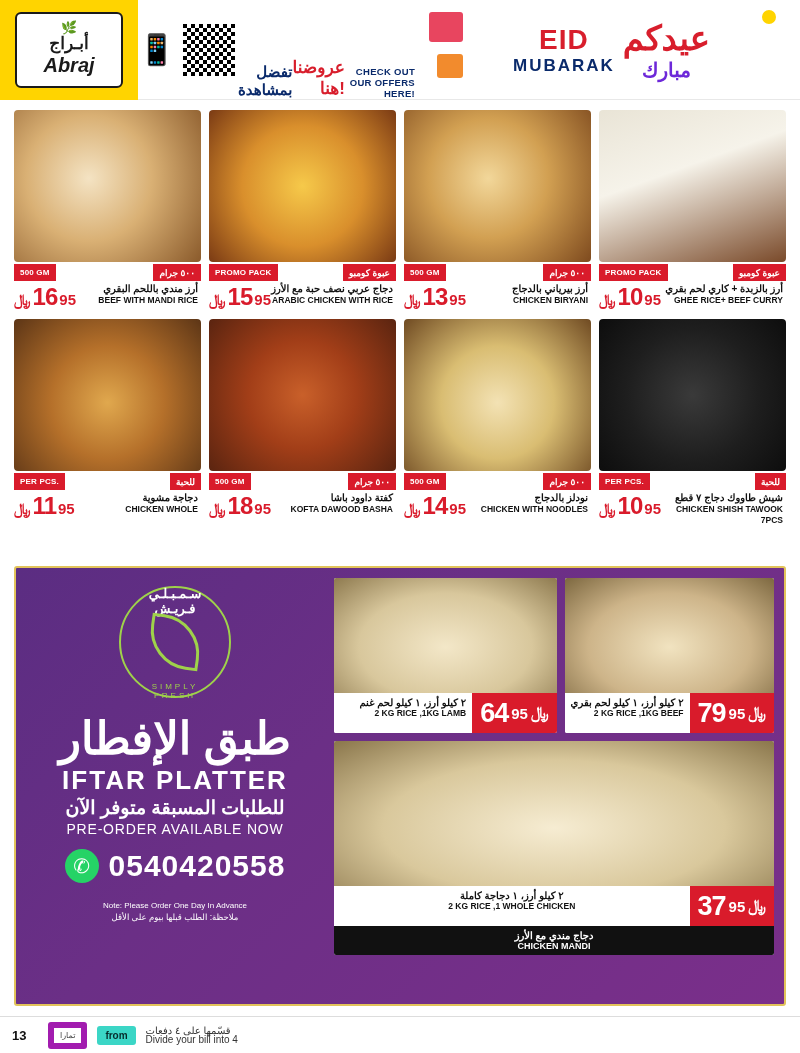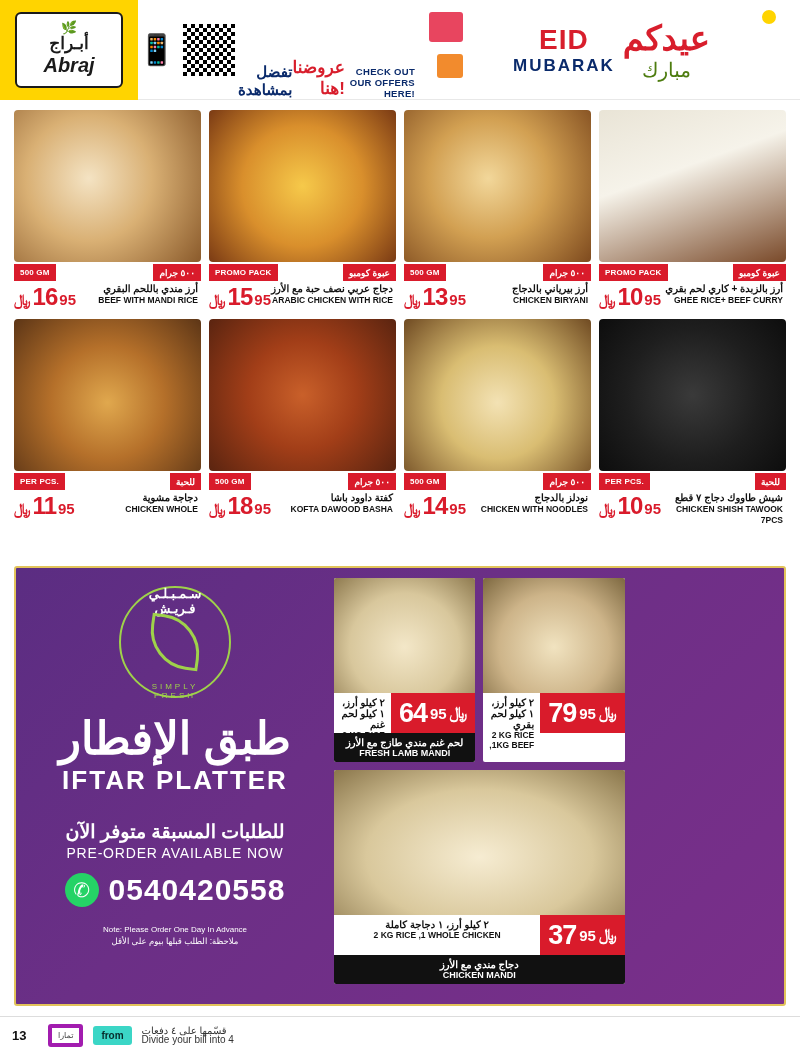--- a/index.html
+++ b/index.html
@@ -50,21 +50,21 @@
   .promo-ar1 { font-size: 15px; color:#0a2a6b; font-weight: bold; }
   .promo-ar2 { font-size: 17px; color:#d81e2c; font-weight: bold; }
   .promo-en { font-size: 9.5px; color:#0a2a6b; font-weight: bold; letter-spacing: .3px; margin-top:3px;}
 
   .eid-area {
     flex: 1; position: relative; display:flex; align-items:center; justify-content:center;
     background: #fff;
     overflow:hidden;
   }
   .eid-ar { font-size: 34px; color:#d81e2c; font-weight: bold; }
-  .eid-sub { font-size: 20px; color:#4d7c0f; font-weight:normal; }
+  .eid-sub { font-size: 20px; color:#6d28d9; font-weight:bold; }
   .eid-en-big { font-size: 28px; color:#d81e2c; font-weight: bold; letter-spacing:1px;}
   .eid-en-sm { font-size: 17px; color:#0a2a6b; font-weight: bold; letter-spacing:2px;}
   .gift { position:absolute; border-radius:3px; }
 
   
   .grid {
     position: absolute; left: 14px; top: 110px; width: 772px;
     display: grid; grid-template-columns: repeat(4, 1fr); gap: 8px 8px;
   }
   .card { position: relative; width: 100%; }
@@ -107,29 +107,29 @@
   }
   .sf-leaf {
     width: 52px; height: 52px;
     border: 3px solid #9fd24a; border-radius: 0 40px 0 40px;
     transform: rotate(8deg);
   }
   .sf-ar { font-size: 13px; color:#fff; font-weight:bold; position:absolute; top:-2px; left:50%; transform:translateX(-50%); }
   .sf-en { font-size: 8px; color:#9fd24a; letter-spacing:3px; position:absolute; bottom:-4px; left:50%; transform:translateX(-50%); }
   .plat-ar { font-size: 45px; font-weight:bold; margin-top:6px; }
   .plat-en { font-size: 26px; font-weight:bold; letter-spacing:2px; }
-  .pre-ar { font-size: 19px; font-weight:bold; margin-top:24px; }
+  .pre-ar { font-size: 19px; font-weight:bold; }
   .pre-en { font-size: 14px; letter-spacing:.8px; margin-top:2px; }
   .phone-row { display:flex; align-items:center; justify-content:center; gap:10px; margin-top:12px;}
   .wa { width:34px; height:34px; border-radius:50%; background:#25d366; display:flex; align-items:center; justify-content:center; font-size:20px; color:#fff;}
   .phone-num { font-size: 30px; font-weight:bold; letter-spacing:1px; }
   .note-en { font-size: 8px; margin-top: 18px; }
   .note-ar { font-size: 8.5px; margin-top: 2px; }
 
-  .platter-right { flex:1; padding:10px 10px 10px 0; display:grid; grid-template-columns: 1fr 1fr 1fr; gap:8px; align-content:start;}
+  .platter-right { flex:1; padding:10px 10px 10px 0; display:grid; grid-template-columns: 1fr; gap:8px; align-content:start;}
   .pl-card { background:#fff; border-radius:2px; overflow:hidden; }
   .pl-photo { width:100%; height:115px; background-size:cover; background-position:center; }
   .pl-priceband { display:flex; align-items:stretch; height:40px; }
   .pl-weights { flex:1; background:#fff; padding:4px 6px; text-align:right; }
   .w-ar { font-size:10px; font-weight:bold; color:#111; }
   .w-en { font-size:8.5px; font-weight:bold; color:#111; }
   .pl-price { background:#d91b2b; color:#fff; display:flex; align-items:center; justify-content:center; gap:3px; padding:0 8px; }
   .pl-int { font-size: 27px; font-weight:bold; letter-spacing:-1px;}
   .pl-dec { font-size: 15px; font-weight:bold; }
   .pl-riyal { font-size: 16px; font-weight:bold; }
@@ -137,21 +137,21 @@
   .l-ar { font-size: 10px; font-weight:bold; }
   .l-en { font-size: 9px; font-weight:bold; }
   .wide { grid-column: 1 / span 2; }
 
   
   .footer {
     position:absolute; left:0; top:1016px; width:800px; height:37px;
     border-top:1px solid #ddd; display:flex; align-items:center; padding: 0 12px; gap:10px;
   }
   .pagenum { font-size: 13px; font-weight:bold; color:#111; width:26px;}
-  .tamara { border:4px solid #a21caf; border-radius:3px; padding:3px 6px; font-size:8px; color:#444; }
+  .tamara { border:6px solid #a21caf; border-radius:3px; padding:3px 6px; font-size:8px; color:#444; }
   .tabby { background:#3bd6c6; color:#062b2b; border-radius:3px; padding:4px 8px; font-size:10px; font-weight:bold;}
   .tabby-txt { font-size:10px; color:#333; line-height:9px; }
   .disclaimer { margin-left:auto; font-size:7.5px; color:#333; text-align:right; line-height:10px;}
 </style>
 </head>
 <body>
 
 <div class="page">
 
   <div class="header">
@@ -388,24 +388,20 @@
           <div class="pl-weights">
             <div class="w-ar">٢ كيلو أرز، ١ كيلو لحم غنم</div>
             <div class="w-en">2 KG RICE ,1KG LAMB</div>
           </div>
           <div class="pl-price">
             <span class="pl-int">64</span>
             <span class="pl-dec">95</span>
             <span class="pl-riyal">﷼</span>
           </div>
         </div>
-        <div class="pl-label">
-          <div class="l-ar">لحم غنم مندي طازج مع الأرز</div>
-          <div class="l-en">FRESH LAMB MANDI</div>
-        </div>
       </div>
 
       <div class="pl-card">
         <div class="pl-photo" style="background:radial-gradient(ellipse at 50% 60%,#f1e3c0 0%,#cdb489 55%,#7d6840 100%);"></div>
         <div class="pl-priceband">
           <div class="pl-weights">
             <div class="w-ar">٢ كيلو أرز، ١ كيلو لحم بقري</div>
             <div class="w-en">2 KG RICE ,1KG BEEF</div>
           </div>
           <div class="pl-price">

